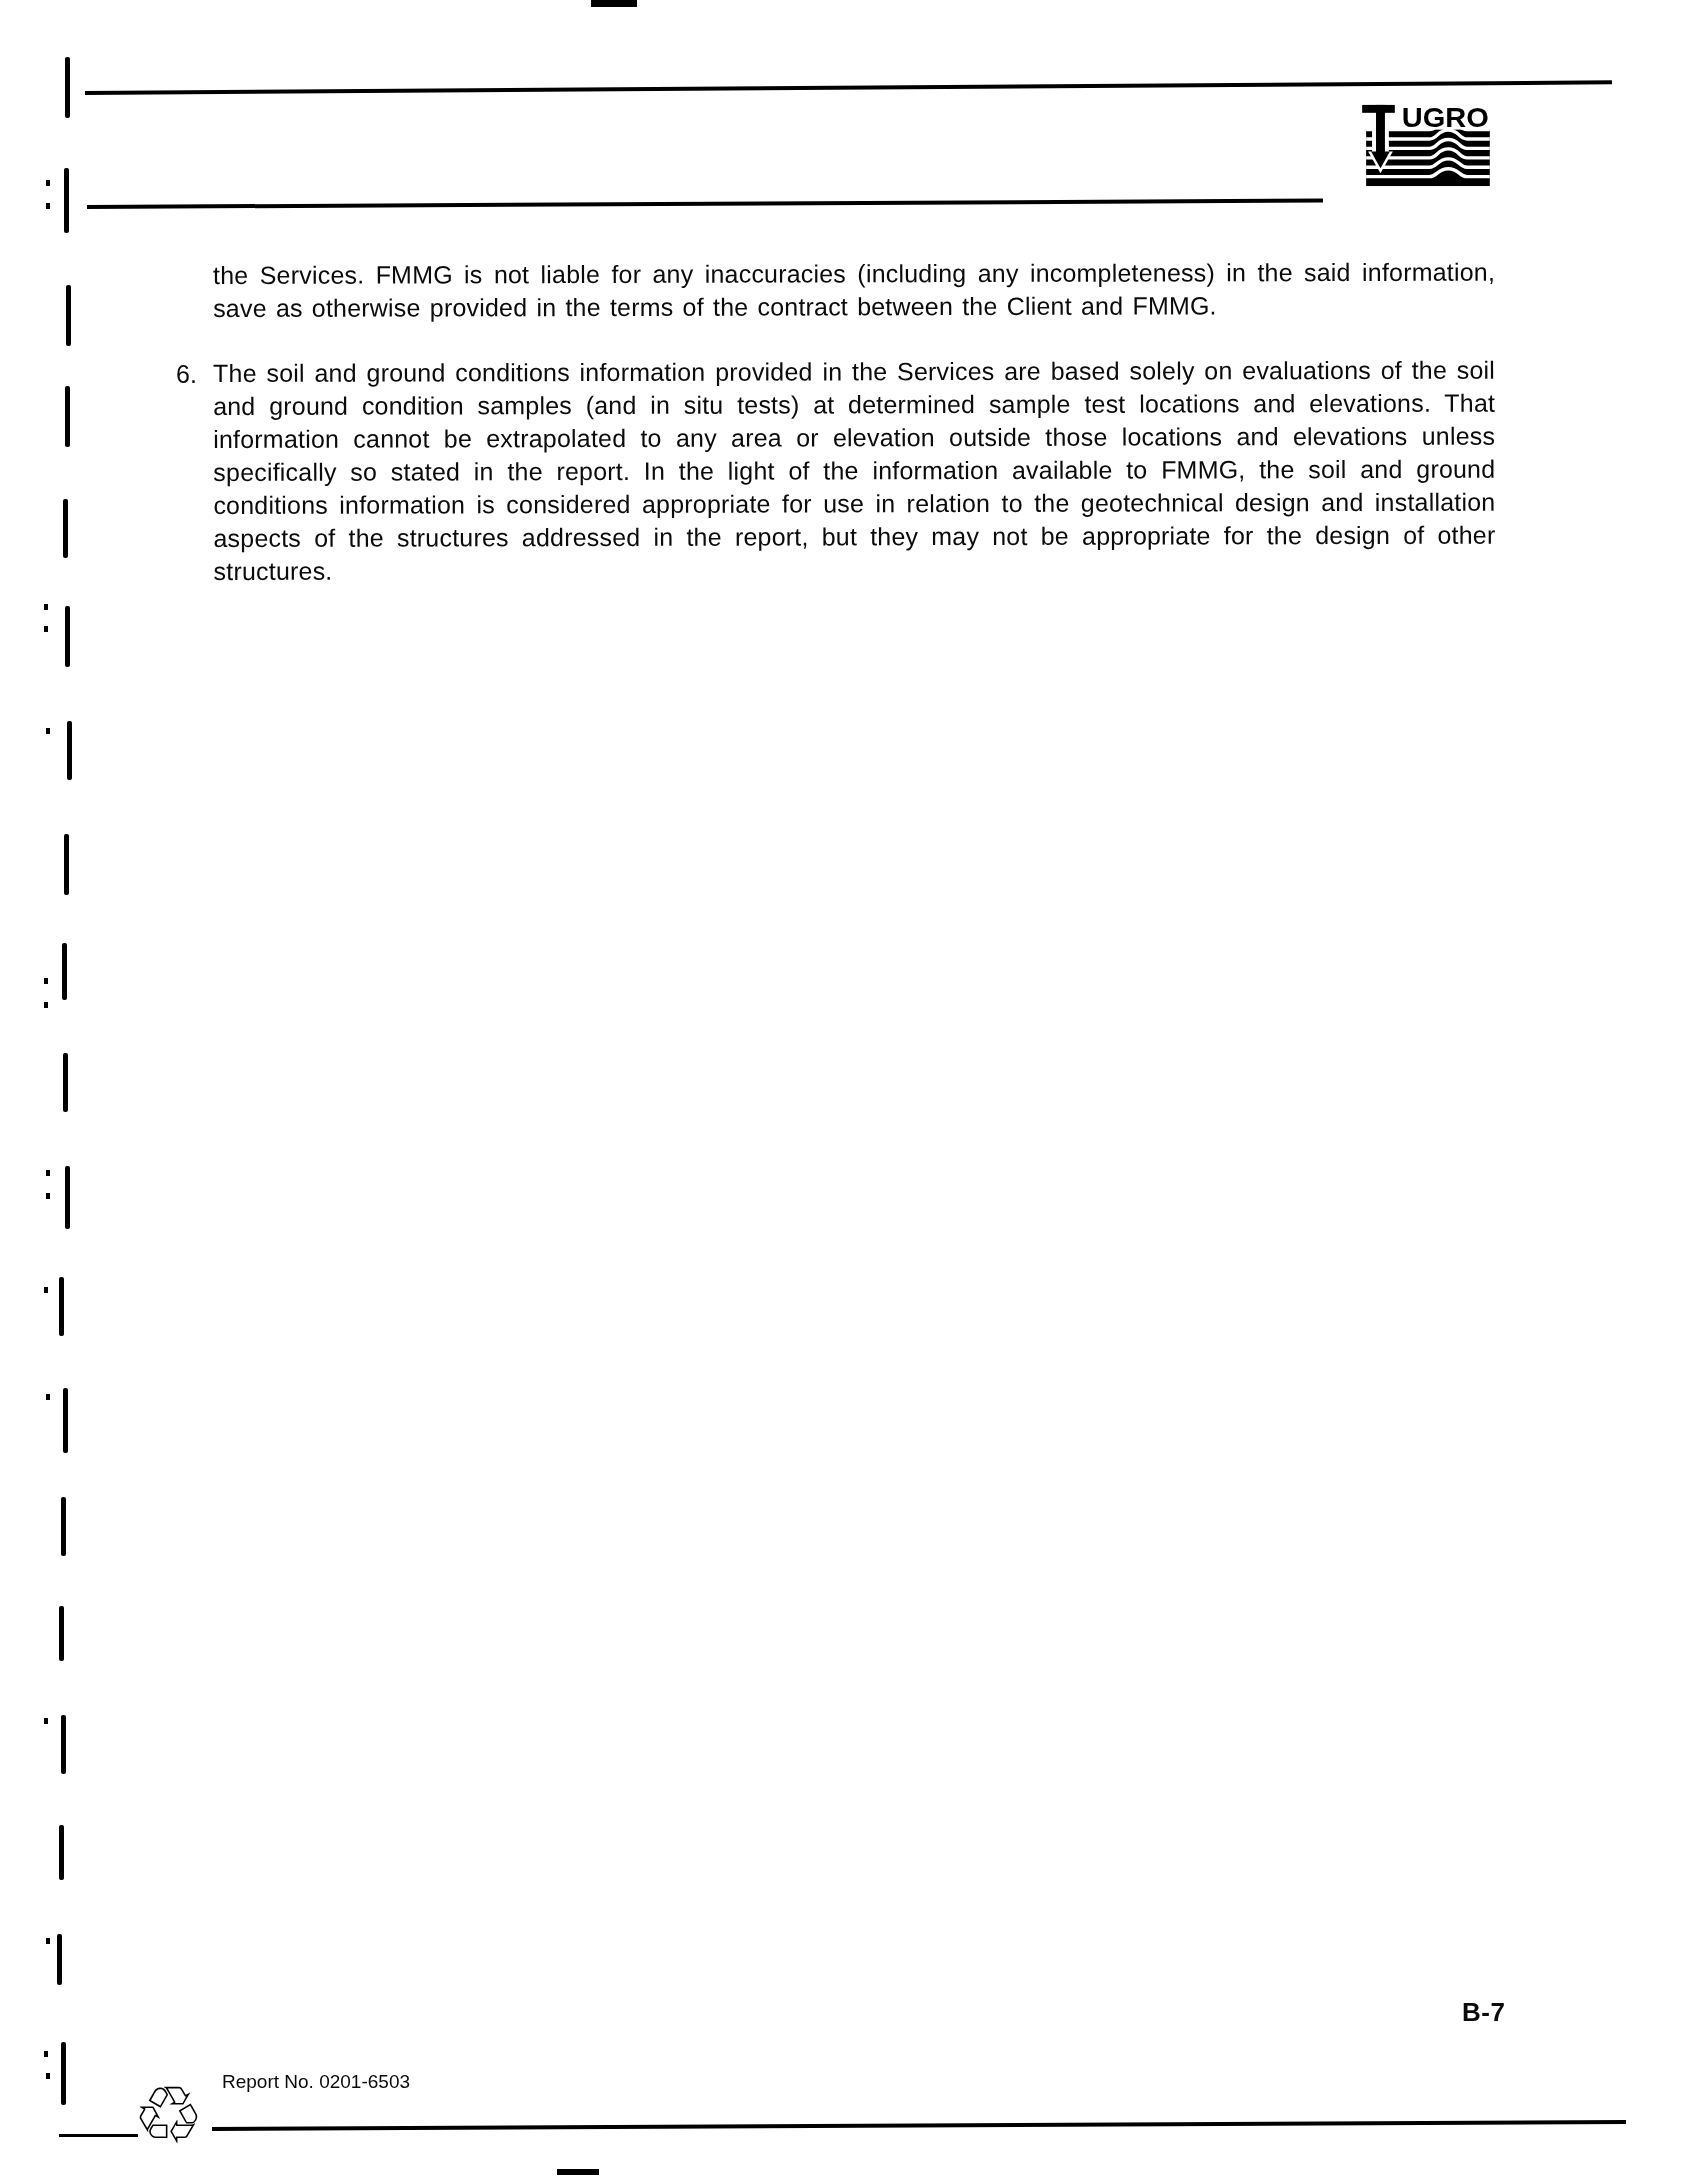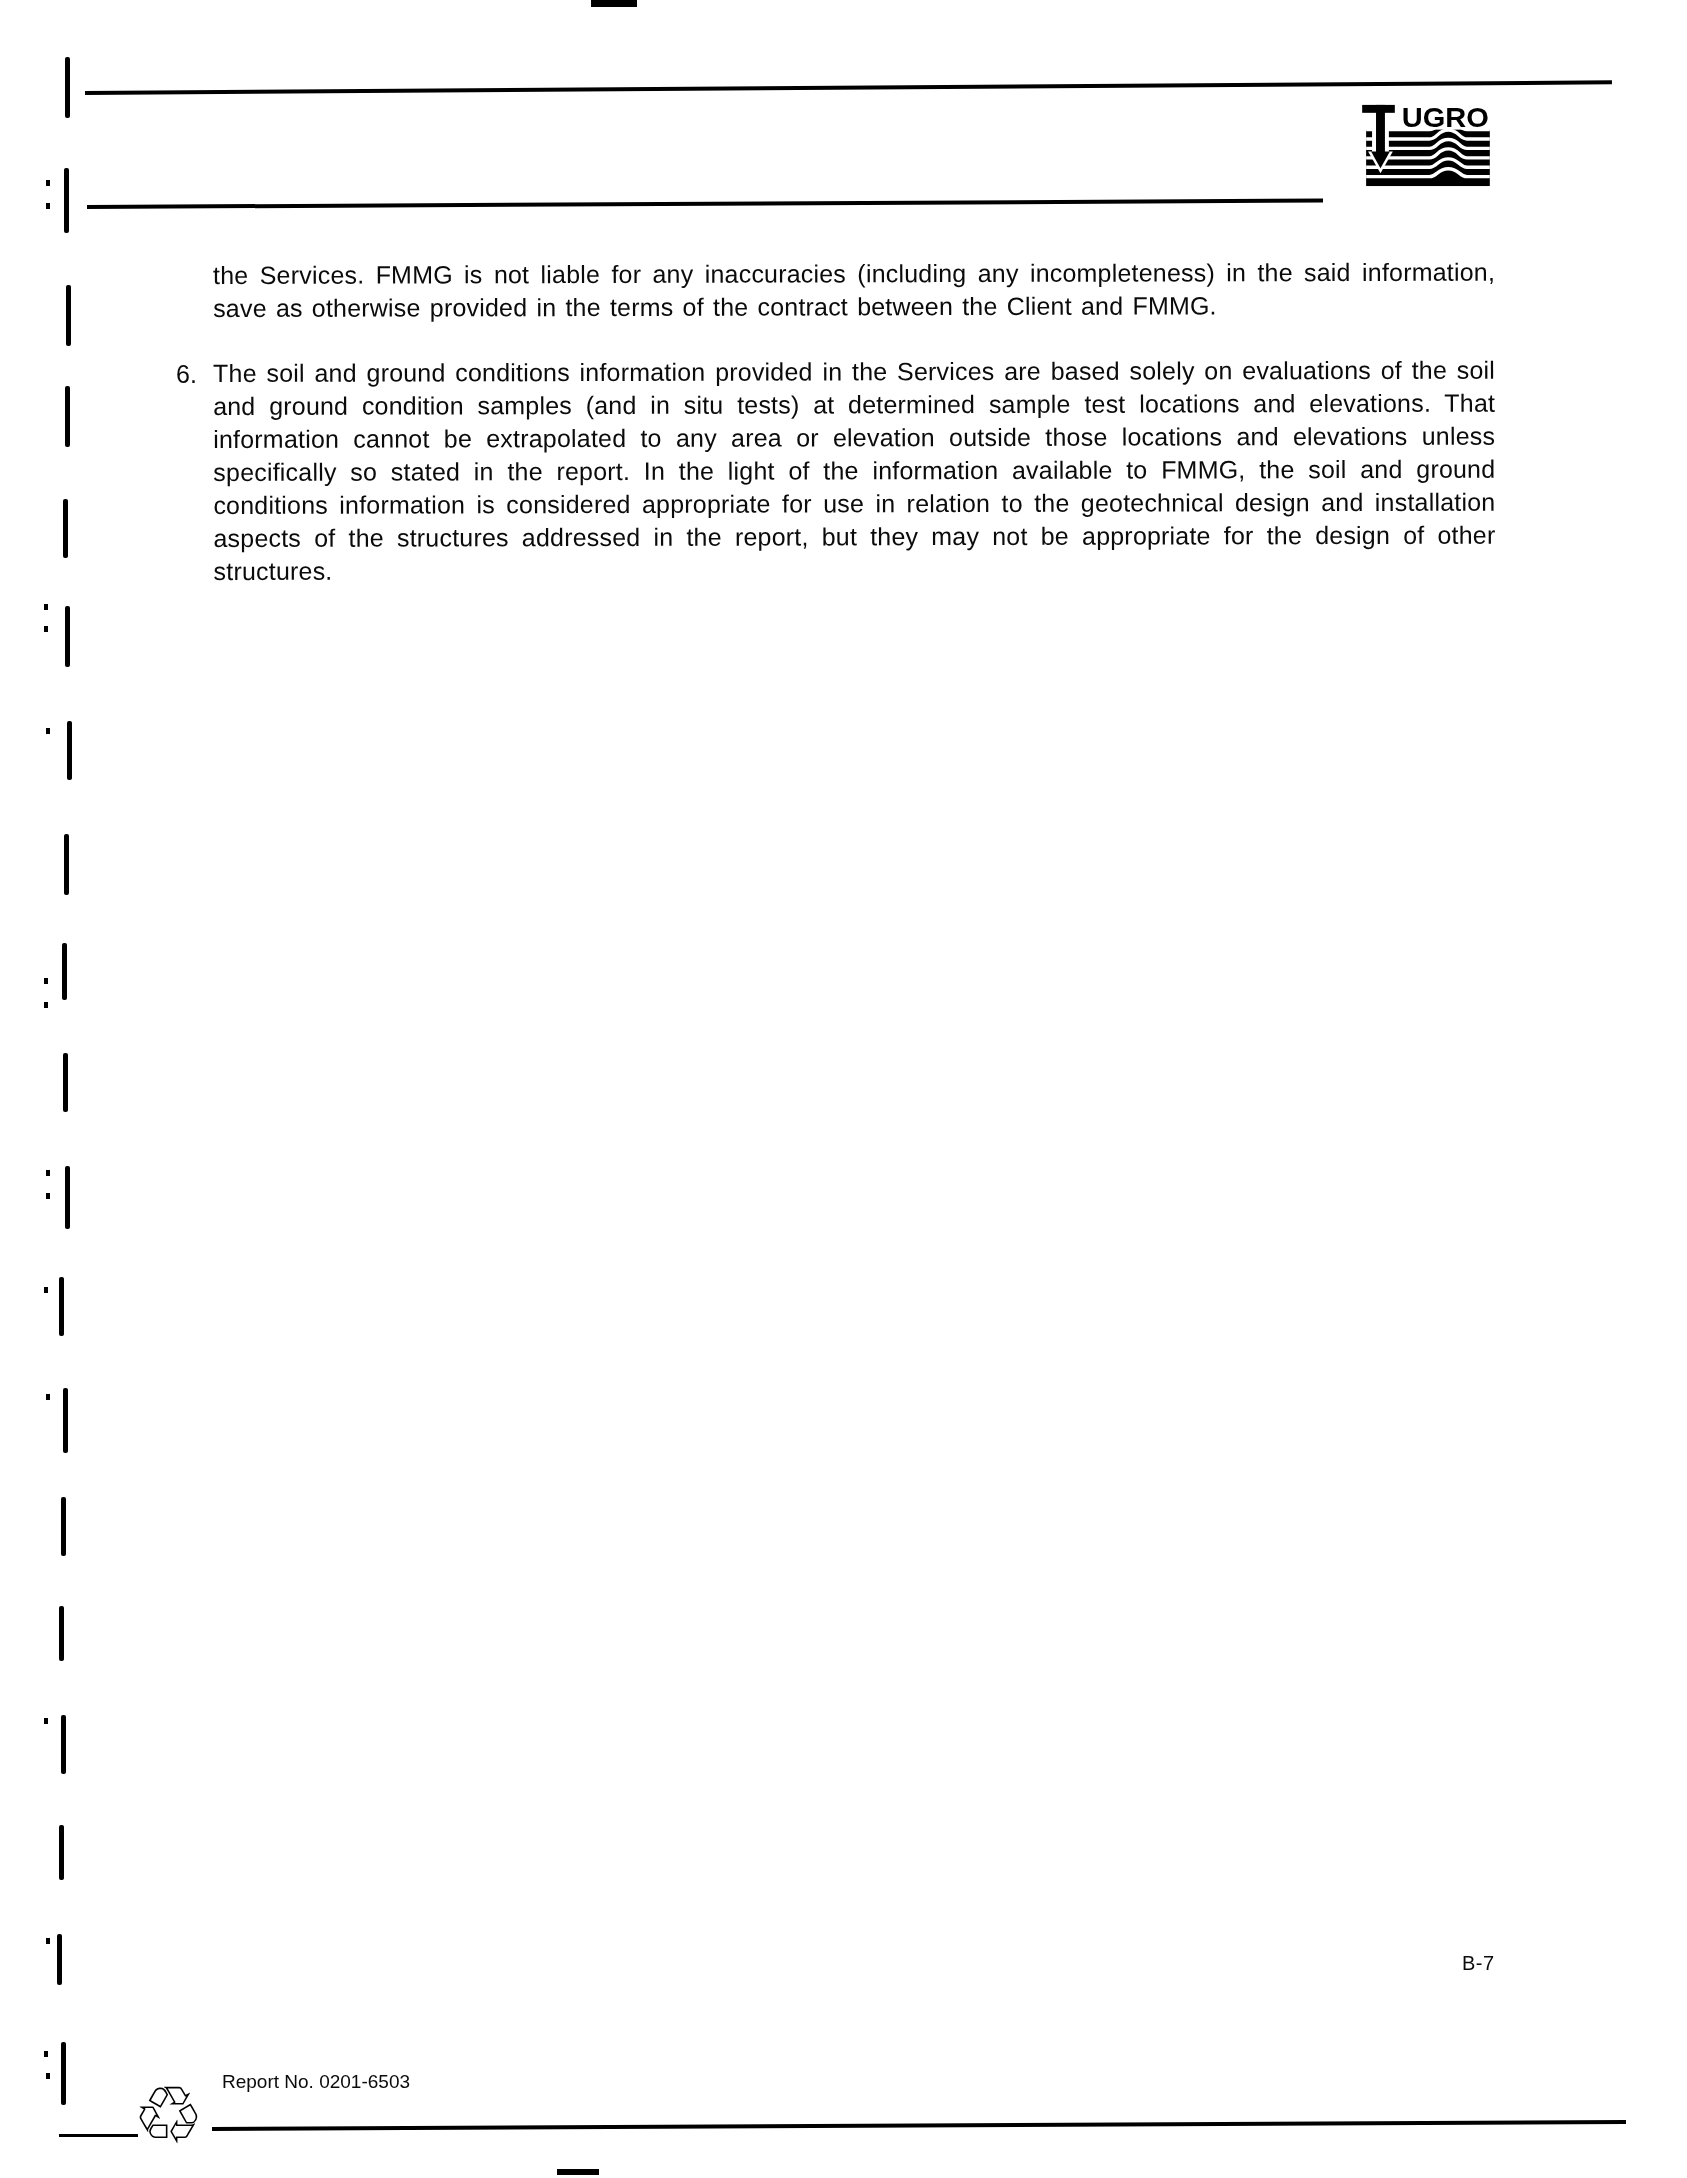--- a/index.html
+++ b/index.html
@@ -68,23 +68,23 @@
   
   .footer-report {
     position: absolute;
     left: 222px;
     top: 2071px;
     font-size: 19px;
   }
   .footer-page {
     position: absolute;
     left: 1462px;
-    top: 1952px;
-    font-size: 20px;
-    font-weight: 400;
+    top: 1997px;
+    font-size: 26px;
+    font-weight: 700;
     letter-spacing: 0.5px;
   }
   .recycle {
     position: absolute;
     left: 133px;
     top: 2077px;
     font-size: 79px;
     line-height: 79px;
     color: #000;
     font-family: "DejaVu Sans", "Liberation Sans", sans-serif;

